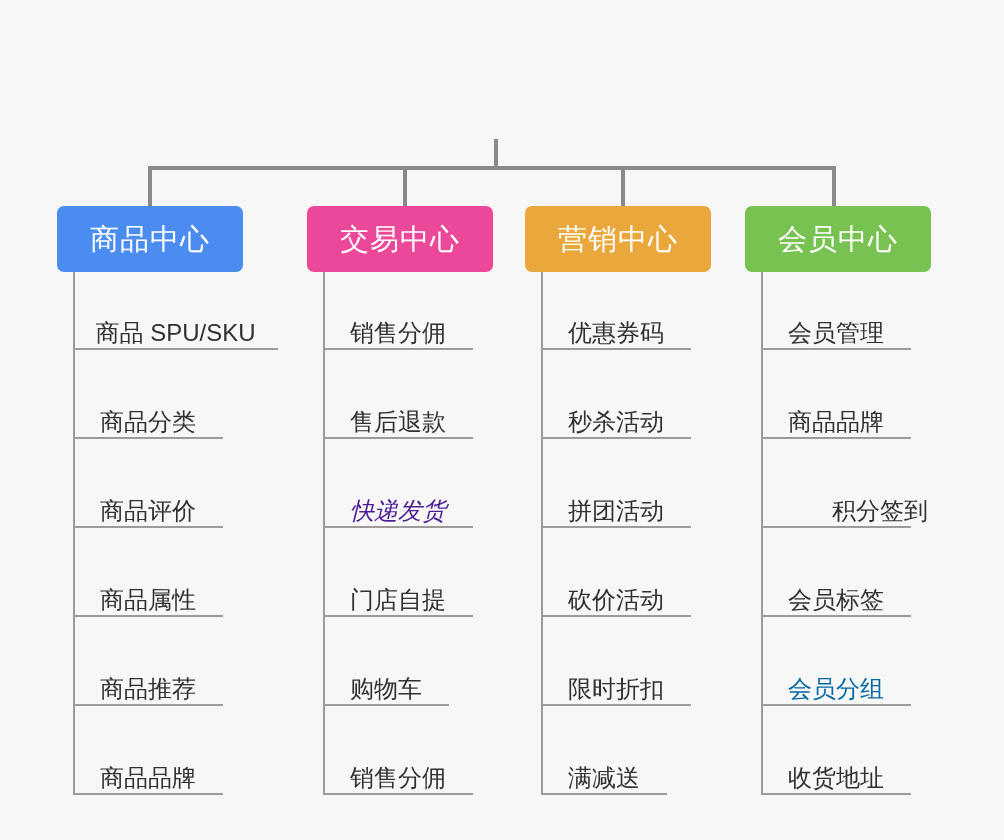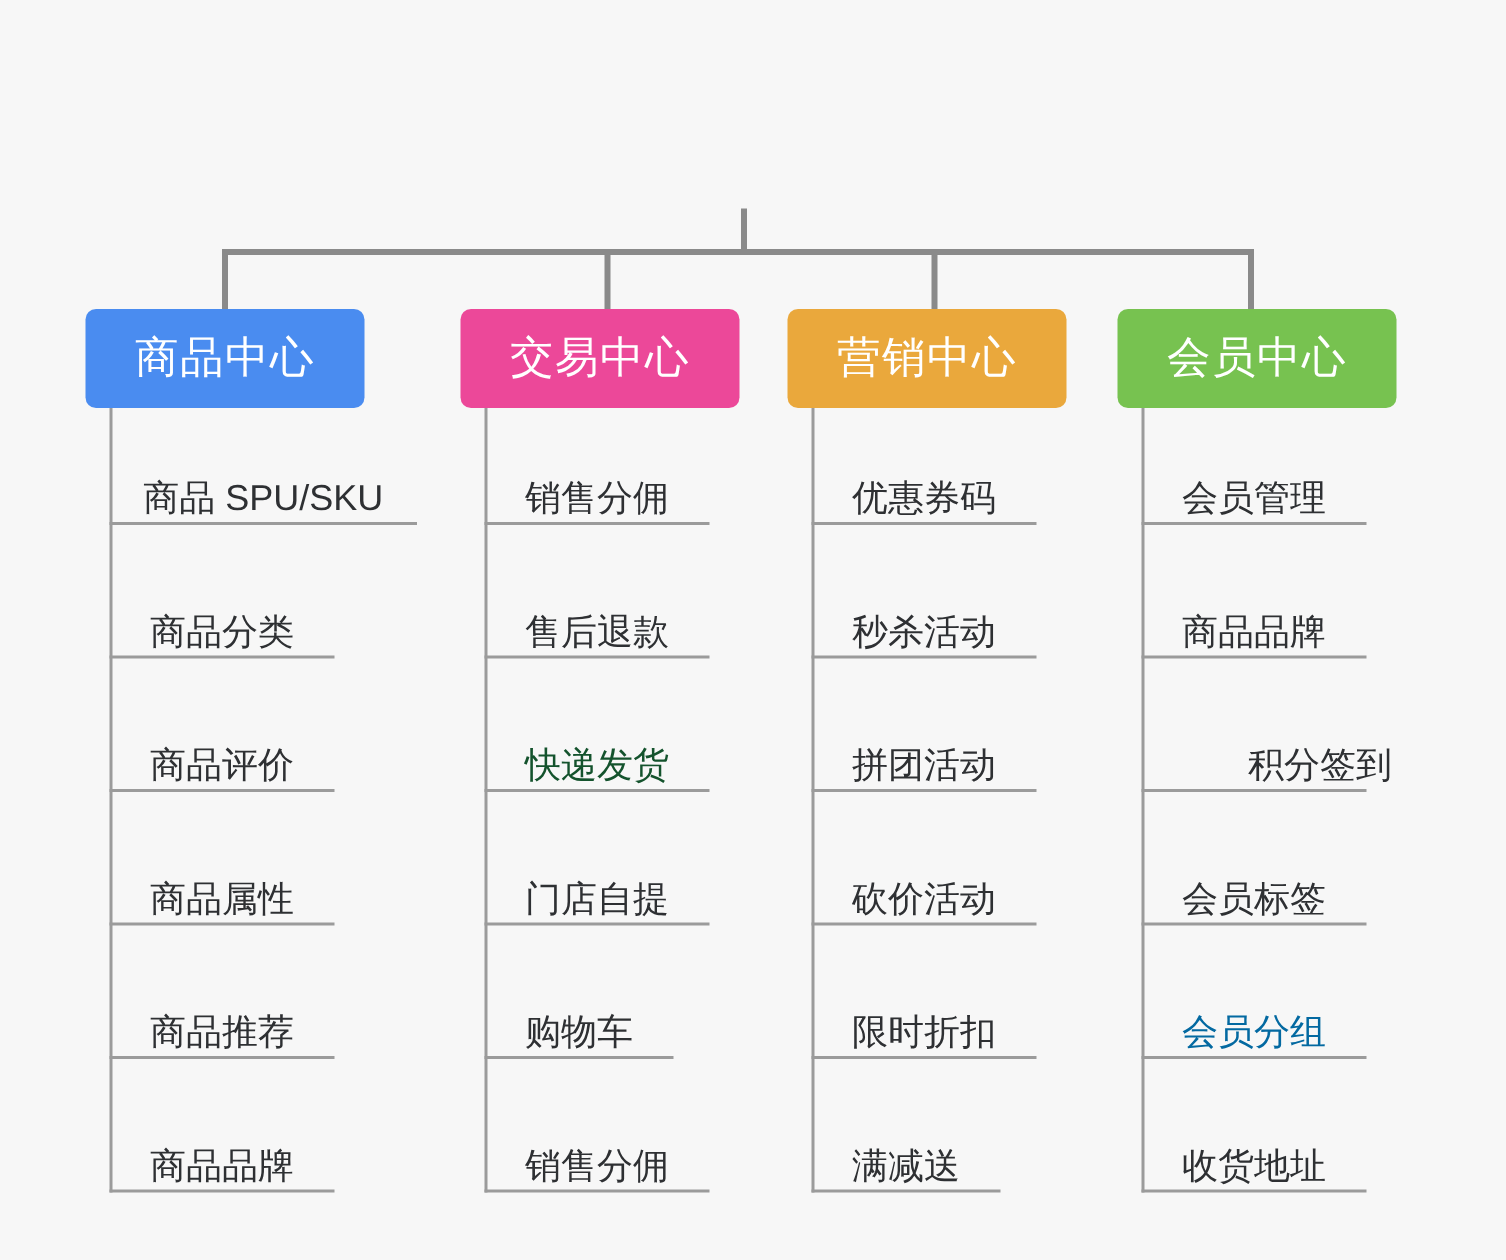--- a/index.html
+++ b/index.html
@@ -177,21 +177,21 @@
         <div class="leaf" style="top: 78px;">
           <div class="leaf-line" style="width: 150px; background: rgb(155, 155, 155);"></div>
           <div class="leaf-label" style="width: 150px; color: rgb(46, 48, 51);">销售分佣</div>
         </div>
         <div class="leaf" style="top: 167px;">
           <div class="leaf-line" style="width: 150px; background: rgb(155, 155, 155);"></div>
           <div class="leaf-label" style="width: 150px; color: rgb(46, 48, 51);">售后退款</div>
         </div>
         <div class="leaf" style="top: 256px;">
           <div class="leaf-line" style="width: 150px; background: rgb(155, 155, 155);"></div>
-          <div class="leaf-label" style="width: 150px; color: #14532d;">快递发货</div>
+          <div class="leaf-label" style="width: 150px; color: #4c1d95; font-style: italic;">快递发货</div>
         </div>
         <div class="leaf" style="top: 345px;">
           <div class="leaf-line" style="width: 150px; background: rgb(155, 155, 155);"></div>
           <div class="leaf-label" style="width: 150px; color: rgb(46, 48, 51);">门店自提</div>
         </div>
         <div class="leaf" style="top: 434px;">
           <div class="leaf-line" style="width: 126px; background: rgb(155, 155, 155);"></div>
           <div class="leaf-label" style="width: 126px; color: rgb(46, 48, 51);">购物车</div>
         </div>
         <div class="leaf" style="top: 523px;">

